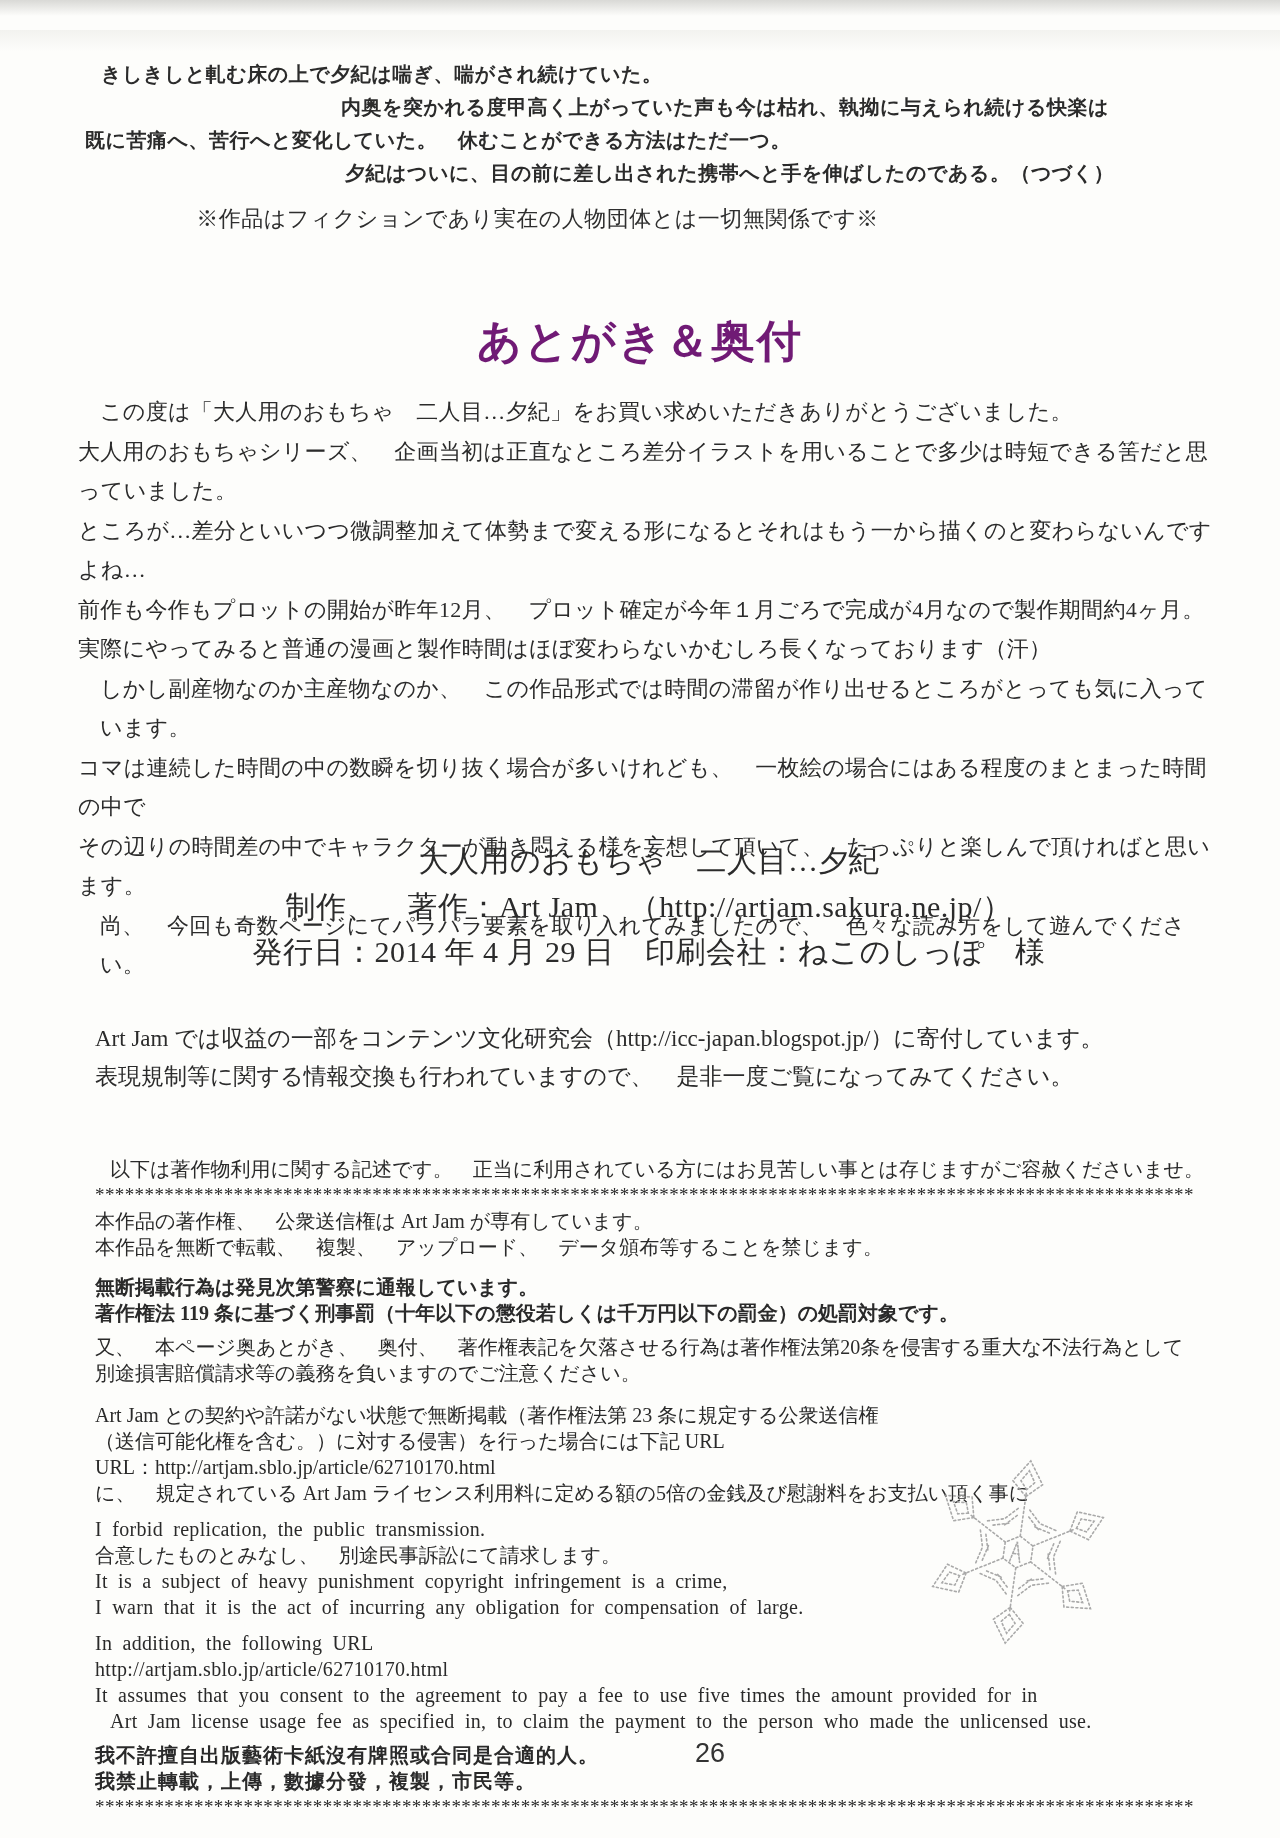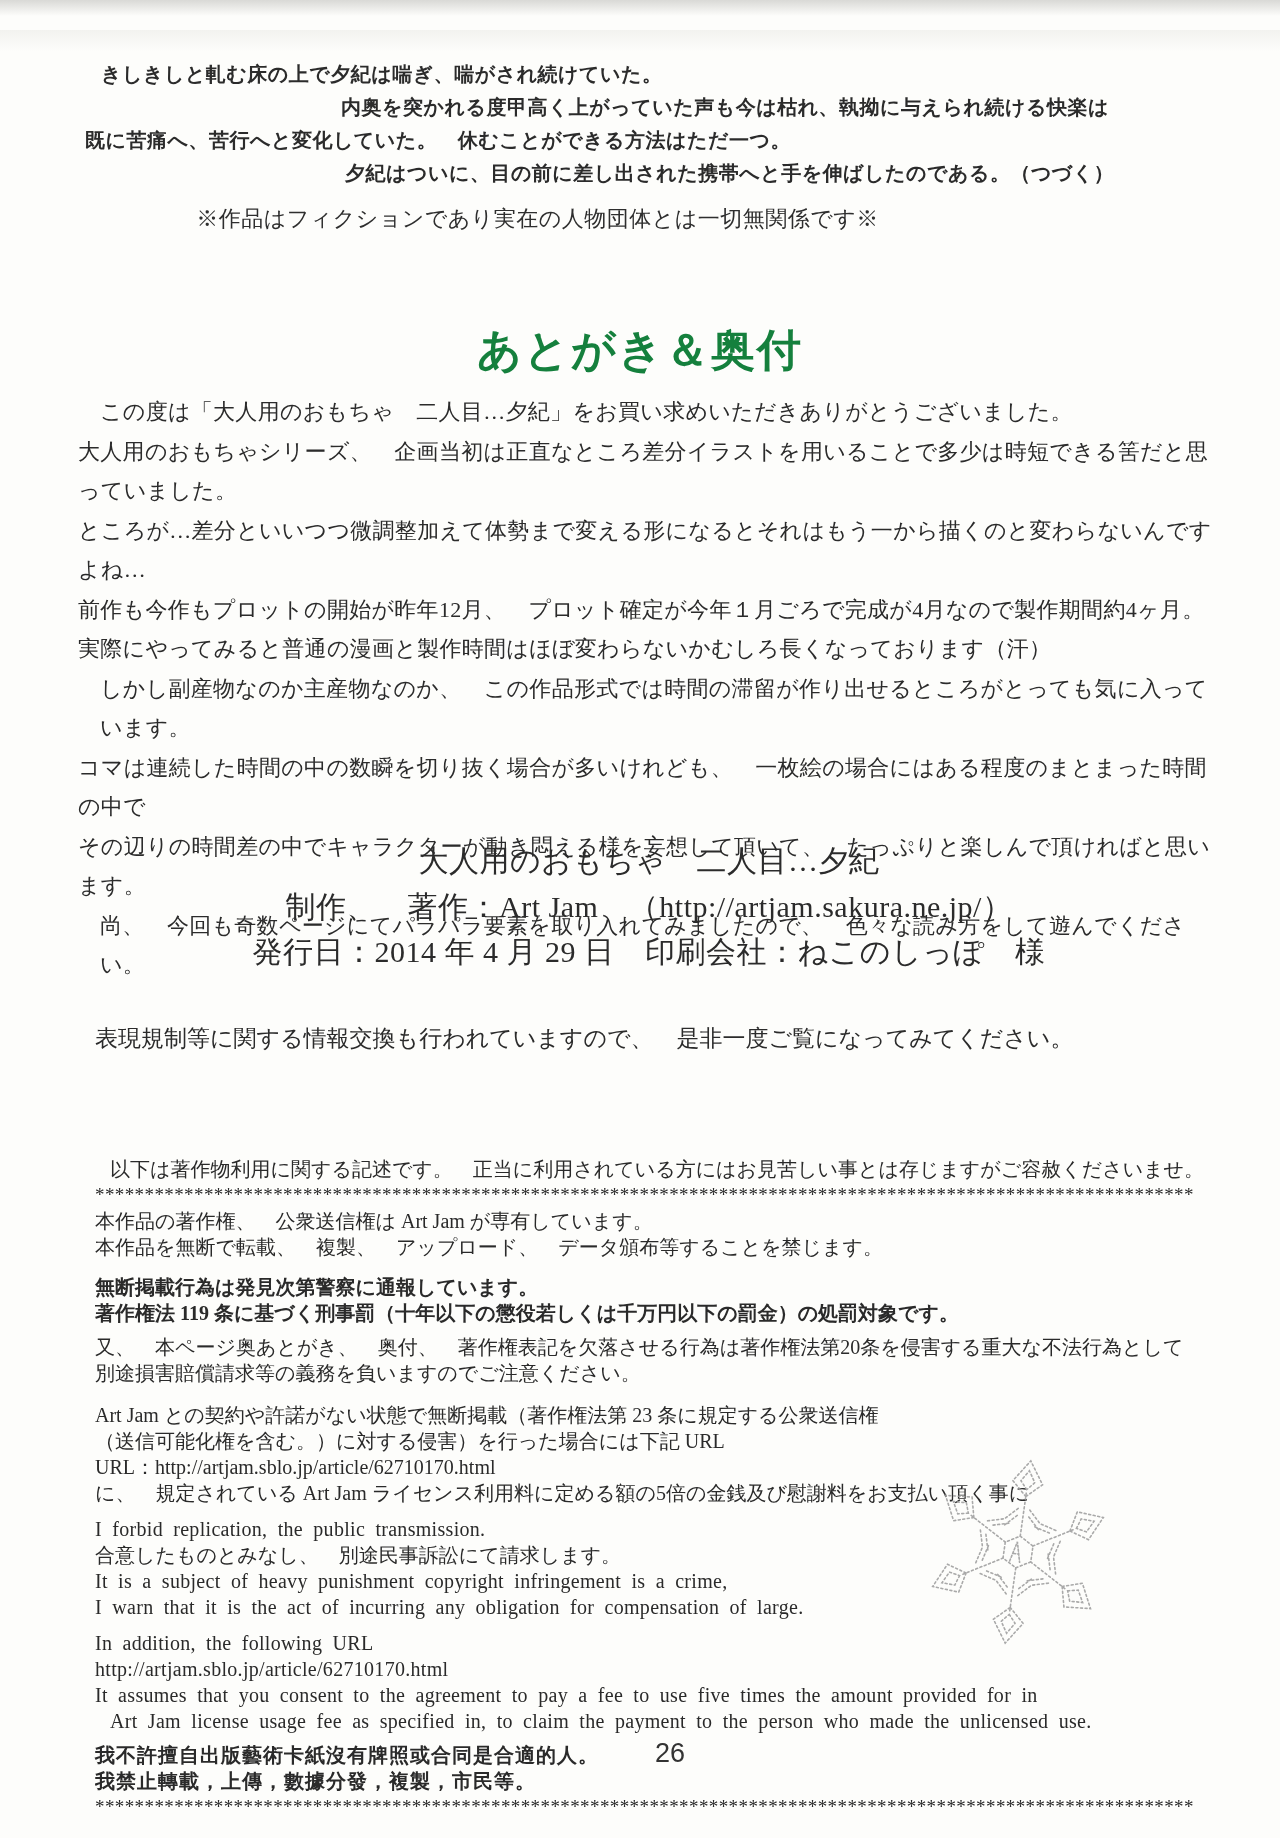--- a/index.html
+++ b/index.html
@@ -31,22 +31,22 @@
   .story .ind2{padding-left:256px;}
   .story .ind3{padding-left:260px;}
   
   .disclaimer{
     position:absolute;left:0;top:204px;width:1075px;
     text-align:center;font-size:22px;font-weight:500;color:#2e2e2e;
     letter-spacing:.5px;
   }
   
   .main-title{
-    position:absolute;left:0;top:321px;width:1280px;
-    text-align:center;font-size:44px;font-weight:700;color:#15803d;
+    position:absolute;left:0;top:312px;width:1280px;
+    text-align:center;font-size:44px;font-weight:700;color:#701a75;
     letter-spacing:2px;
   }
   
   .afterword{
     position:absolute;left:78px;top:392px;width:1150px;
     font-size:22px;line-height:39.5px;color:#2b2b2b;
     letter-spacing:.3px;
   }
   .afterword .ind{padding-left:22px;}
   
@@ -76,21 +76,21 @@
   .legal .zh{font-weight:600;letter-spacing:1px;}
   .legal .en{word-spacing:5px;letter-spacing:.3px;}
   .legal .g14{margin-top:14px;}
   .legal .g8{margin-top:8px;}
   .legal .g16{margin-top:16px;}
   .legal .g10{margin-top:10px;}
   .legal .g6{margin-top:6px;gap:32px;}
   .zhrow{display:flex;align-items:baseline;}
   .pagenum{
     font-family:"Liberation Sans","DejaVu Sans",sans-serif;
-    font-size:27px;font-weight:500;margin-left:24px;color:#333;
+    font-size:27px;font-weight:500;margin-left:64px;color:#333;
   }
   
   .snowflake{
     position:absolute;left:928px;top:1452px;width:180px;height:200px;
     opacity:.85;
   }
 </style>
 </head>
 <body>
 
@@ -121,20 +121,21 @@
     <div class="ind">尚、　今回も奇数ページにてパラパラ要素を取り入れてみましたので、　色々な読み方をして遊んでください。</div>
   </div>
 
   <div class="colophon">
     <div>大人用のおもちゃ　二人目…夕紀</div>
     <div>制作、　著作：Art Jam　（http://artjam.sakura.ne.jp/）</div>
     <div>発行日：2014 年 4 月 29 日　印刷会社：ねこのしっぽ　様</div>
   </div>
 
   <div class="donation">
+    <div>Art Jam では収益の一部をコンテンツ文化研究会（http://icc-japan.blogspot.jp/）に寄付しています。</div>
     <div>表現規制等に関する情報交換も行われていますので、　是非一度ご覧になってみてください。</div>
   </div>
 
   <div class="legal">
     <div class="line ind15">以下は著作物利用に関する記述です。　正当に利用されている方にはお見苦しい事とは存じますがご容赦くださいませ。</div>
     <div class="stars">***************************************************************************************************************</div>
     <div class="line">本作品の著作権、　公衆送信権は Art Jam が専有しています。</div>
     <div class="line">本作品を無断で転載、　複製、　アップロード、　データ頒布等することを禁じます。</div>
     <div class="line b g14">無断掲載行為は発見次第警察に通報しています。</div>
     <div class="line b">著作権法 119 条に基づく刑事罰（十年以下の懲役若しくは千万円以下の罰金）の処罰対象です。</div>

